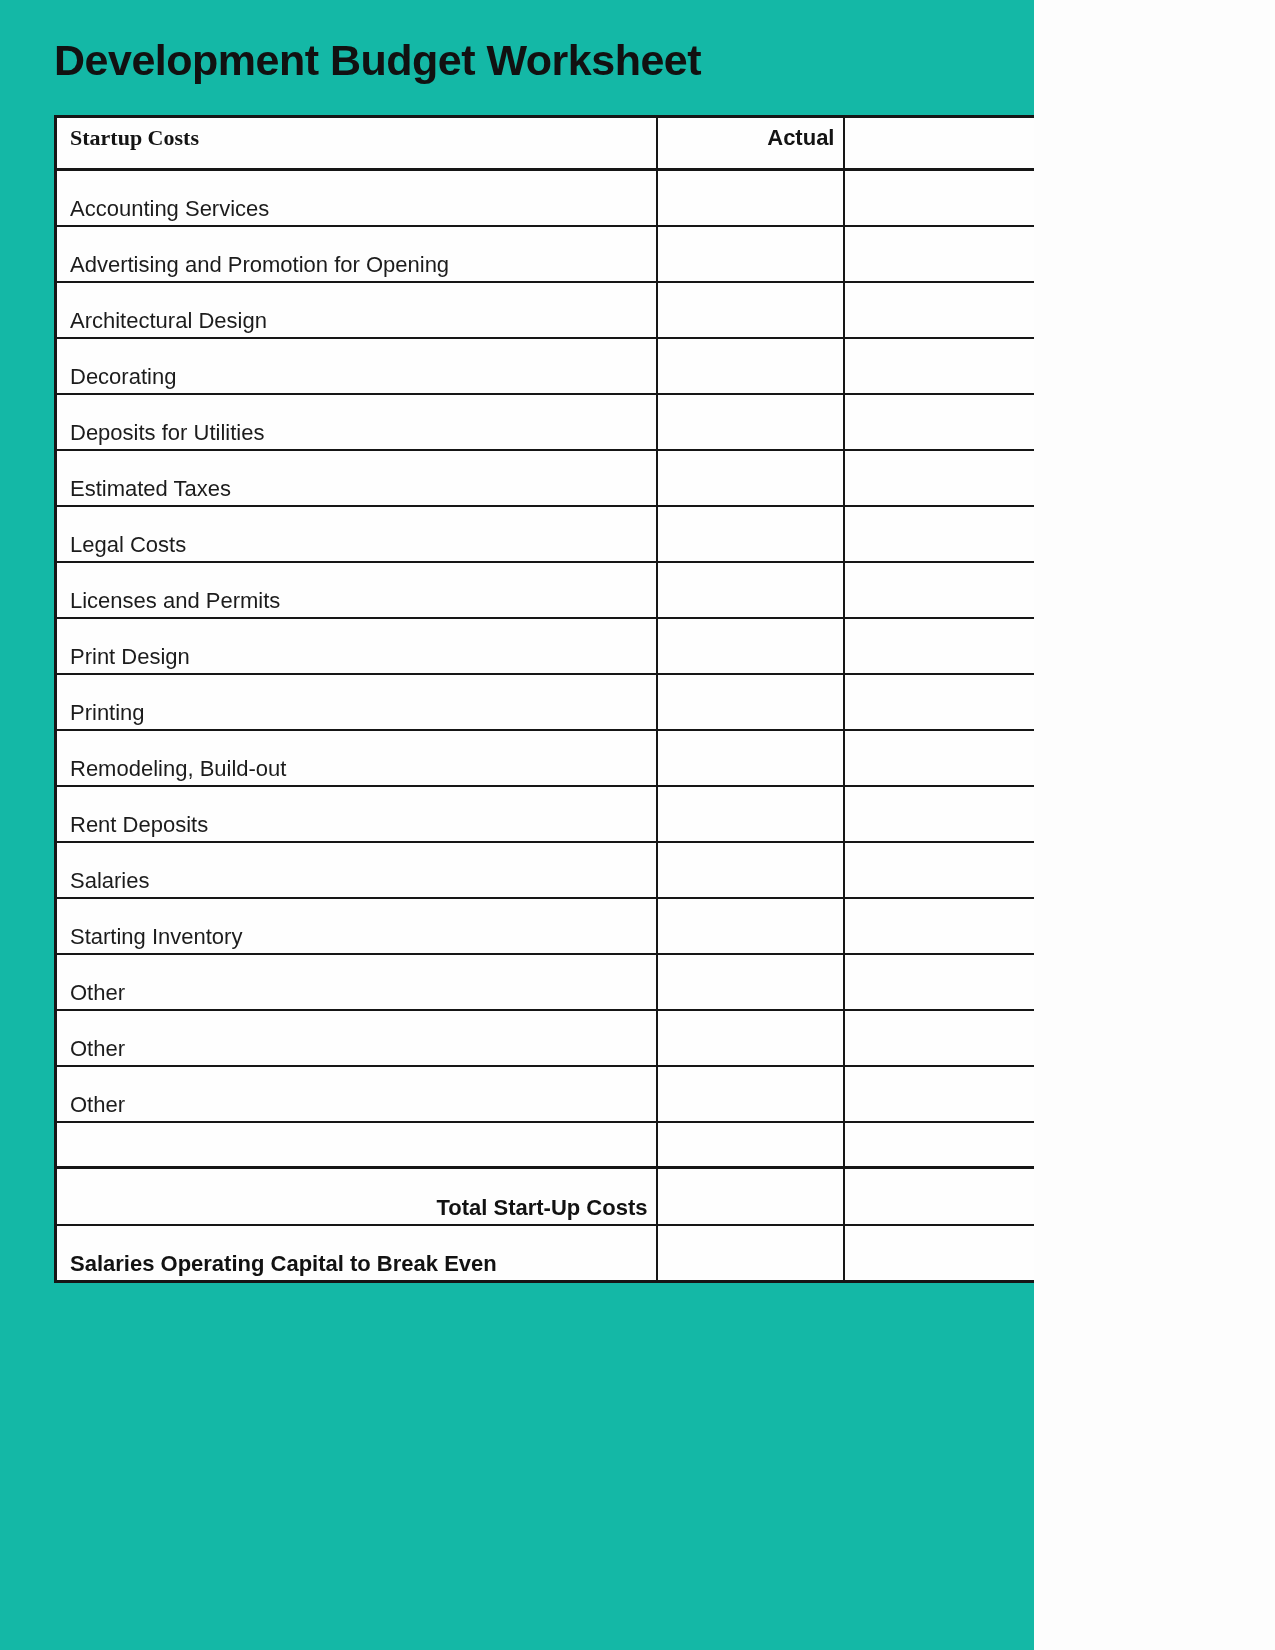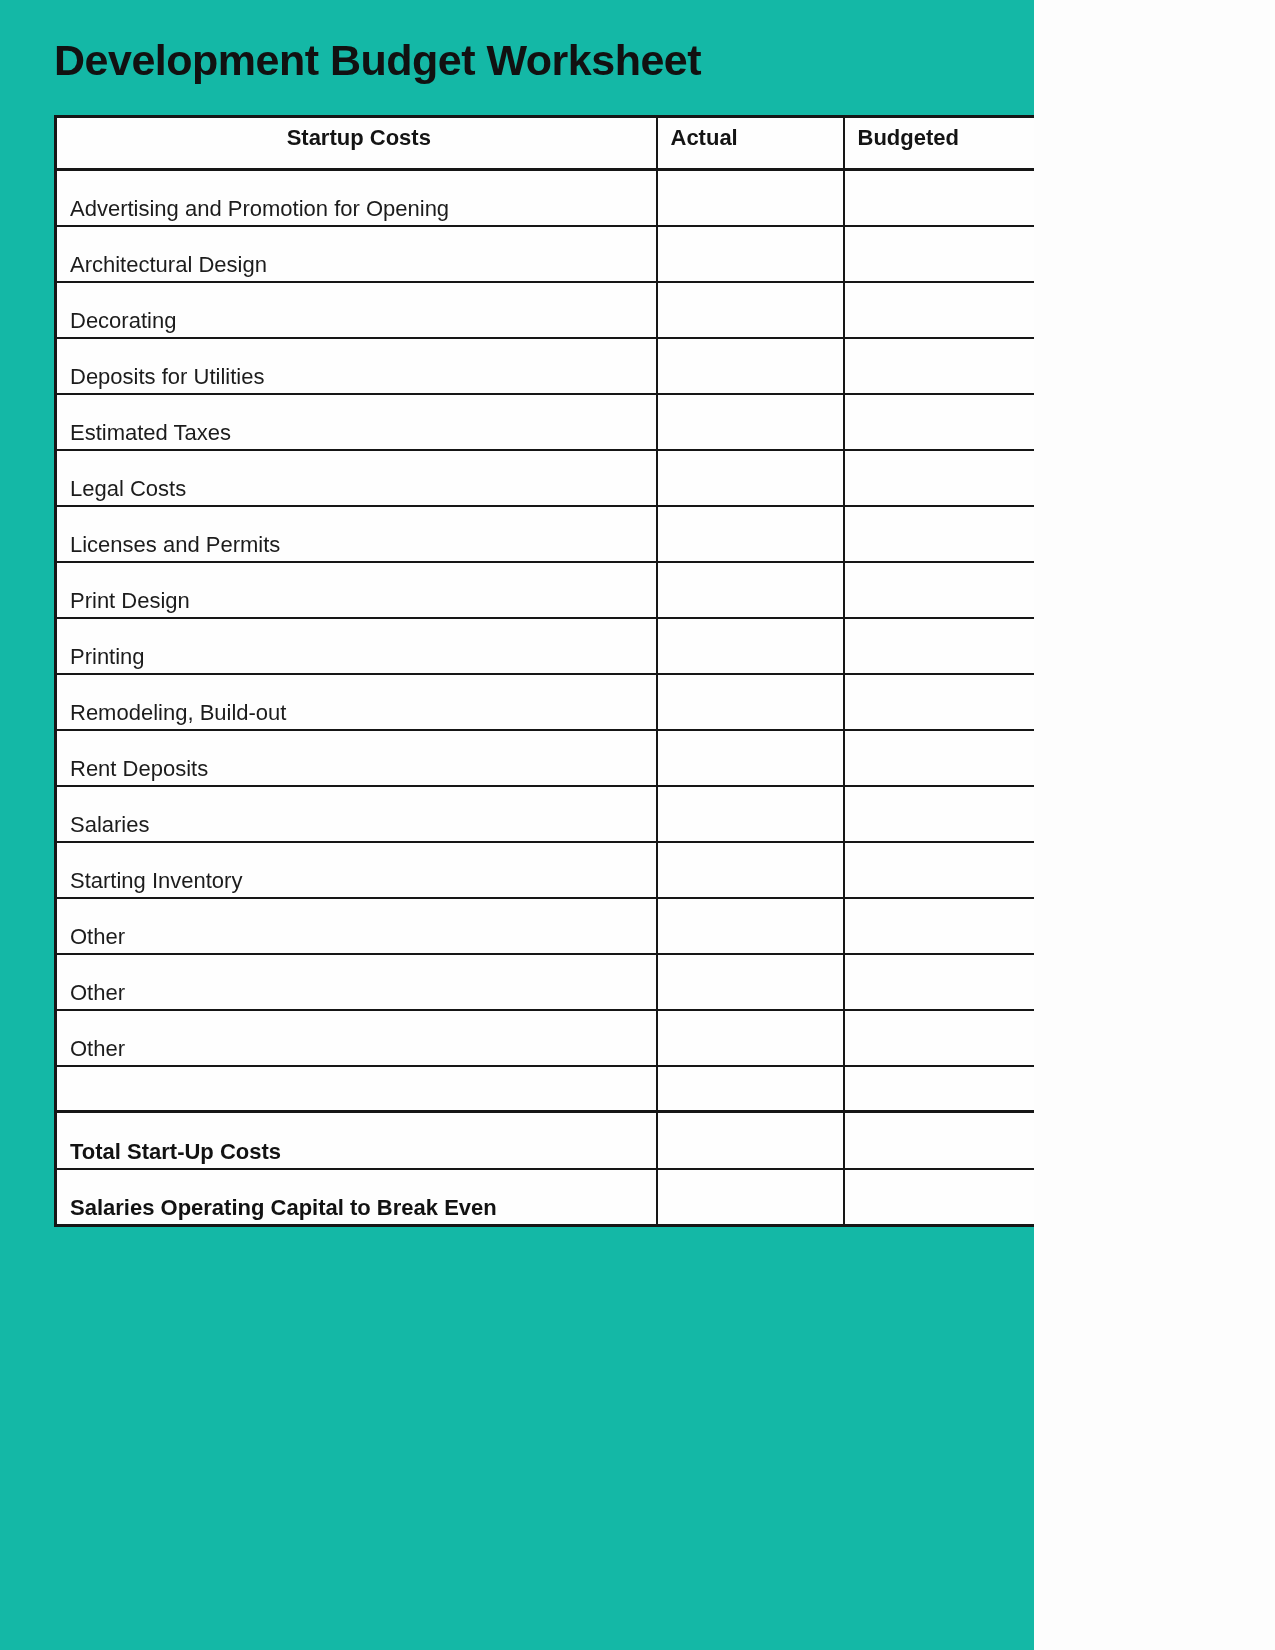--- a/index.html
+++ b/index.html
@@ -44,25 +44,26 @@
     white-space: nowrap;
   }
   
   .budget-table thead th {
     height: 53px;
     vertical-align: top;
     padding: 7px 8px 0 13px;
     font-size: 22px;
     font-weight: 700;
     color: #141414;
+    text-align: right;
+    border-bottom: 3px solid #161616;
+  }
+  .budget-table thead th.col-costs {
     text-align: left;
-    border-bottom: 3px solid #161616;
-  }
-  .budget-table thead th.col-costs {
-    text-align: center;
+    font-family: Liberation Serif, serif;
   }
   
   .budget-table tbody td {
     height: 56px;
     vertical-align: bottom;
     padding: 0 8px 3px 13px;
     font-size: 22px;
     font-weight: 400;
     color: #1c1c1c;
     text-align: left;
@@ -70,20 +71,21 @@
   .budget-table tr.blank-row td {
     height: 46px;
   }
   .budget-table tr.summary-row td {
     height: 57px;
     font-weight: 700;
     color: #121212;
   }
   .budget-table tr.summary-row.total-row td {
     border-top: 3px solid #161616;
+    text-align: right;
   }
 </style>
 </head>
 <body>
 
 <div class="page">
 
   <h1 class="page-title">Development Budget Worksheet</h1>
 
   <table class="budget-table">
@@ -94,20 +96,25 @@
     </colgroup>
     <thead>
       <tr>
         <th class="col-costs">Startup Costs</th>
         <th>Actual</th>
         <th>Budgeted</th>
       </tr>
     </thead>
     <tbody>
       <tr>
+        <td>Accounting Services</td>
+        <td></td>
+        <td></td>
+      </tr>
+      <tr>
         <td>Advertising and Promotion for Opening</td>
         <td></td>
         <td></td>
       </tr>
       <tr>
         <td>Architectural Design</td>
         <td></td>
         <td></td>
       </tr>
       <tr>

